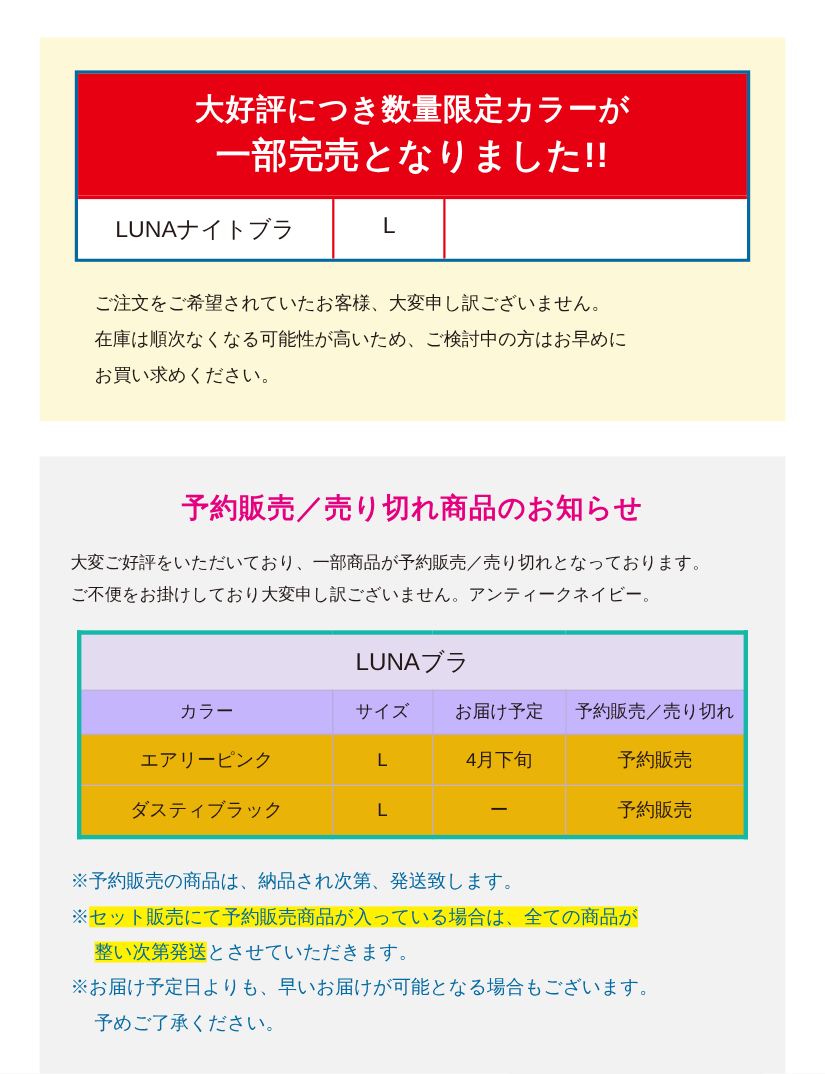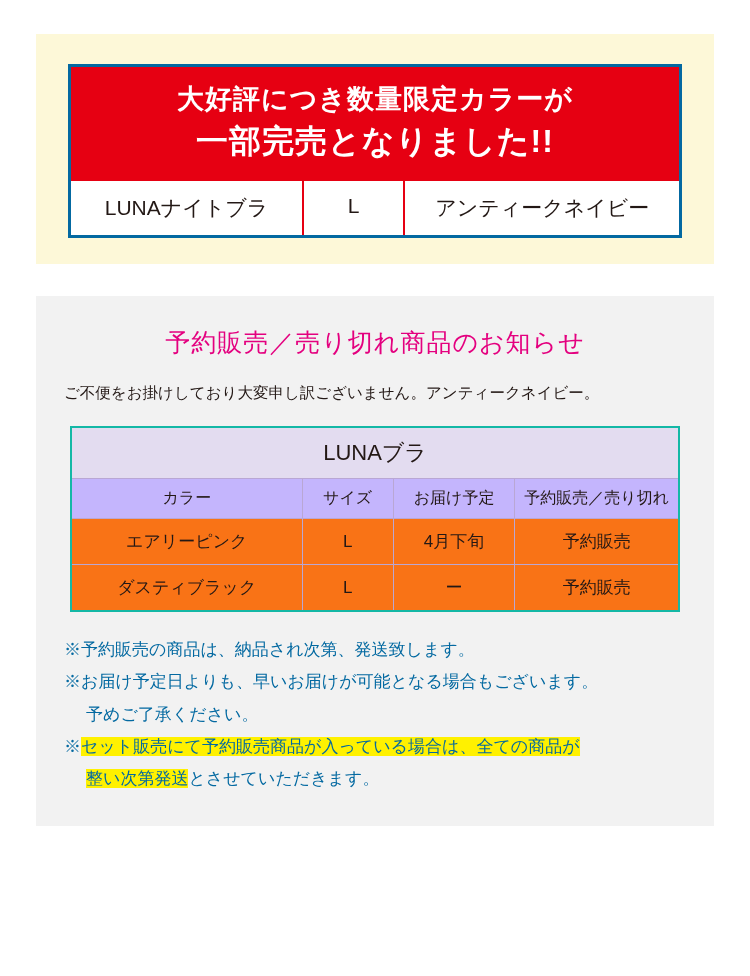--- a/index.html
+++ b/index.html
@@ -80,35 +80,35 @@
   .reserve-section {
     margin: 32px 36px 0 36px;
     background: #f2f2f2;
     padding: 30px 28px 30px 28px;
     box-sizing: border-box;
   }
   .reserve-title {
     text-align: center;
     color: #e4007f;
     font-size: 25px;
-    font-weight: normal;
+    font-weight: bold;
     letter-spacing: 1px;
   }
   .reserve-lead {
     margin-top: 20px;
     font-size: 15.5px;
     line-height: 1.85;
     color: #231815;
   }
 
   table.reserve-table {
     margin: 18px auto 0 auto;
     width: 610px;
     border-collapse: collapse;
-    border: 2px solid #14b8a6;
+    border: 4px solid #14b8a6;
     background: #ffffff;
   }
   table.reserve-table th,
   table.reserve-table td {
     border: 1px solid #b9a7d4;
     text-align: center;
     color: #231815;
   }
   table.reserve-table th.table-title {
     background: #e3dcf0;
@@ -119,21 +119,21 @@
   }
   table.reserve-table th.col-head {
     background: #c4b5fd;
     font-size: 16px;
     font-weight: normal;
     padding: 9px 4px;
   }
   table.reserve-table td.cell {
     font-size: 17px;
     padding: 11px 4px;
-    background: #f97316;
+    background: #eab308;
   }
   .col-w1 { width: 38%; }
   .col-w2 { width: 15%; }
   .col-w3 { width: 20%; }
   .col-w4 { width: 27%; }
 
   .reserve-notes {
     margin-top: 22px;
     font-size: 17px;
     line-height: 1.9;
@@ -155,29 +155,34 @@
 
 <div class="soldout-section">
   <div class="soldout-banner">
     <div class="soldout-banner-head">
       <div class="soldout-line1">大好評につき数量限定カラーが</div>
       <div class="soldout-line2"><span>一部</span><span class="hl">完売</span><span>となりました!!</span></div>
     </div>
     <div class="soldout-banner-body">
       <div class="sb-cell product">LUNAナイトブラ</div>
       <div class="sb-cell size">L</div>
-      <div class="sb-cell color">アンティークネイビー</div>
     </div>
+  </div>
+  <div class="soldout-note">
+    <div>ご注文をご希望されていたお客様、大変申し訳ございません。</div>
+    <div>在庫は順次なくなる可能性が高いため、ご検討中の方はお早めに</div>
+    <div>お買い求めください。</div>
   </div>
 </div>
 
 <div class="reserve-section">
   <div class="reserve-title">予約販売／売り切れ商品のお知らせ</div>
 
   <div class="reserve-lead">
+    <div>大変ご好評をいただいており、一部商品が予約販売／売り切れとなっております。</div>
     <div>ご不便をお掛けしており大変申し訳ございません。アンティークネイビー。</div>
   </div>
 
   <table class="reserve-table">
     <thead>
       <tr>
         <th class="table-title" colspan="4">LUNAブラ</th>
       </tr>
       <tr>
         <th class="col-head col-w1">カラー</th>
@@ -197,16 +202,16 @@
         <td class="cell">ダスティブラック</td>
         <td class="cell">L</td>
         <td class="cell">ー</td>
         <td class="cell">予約販売</td>
       </tr>
     </tbody>
   </table>
 
   <div class="reserve-notes">
     <div class="note-row">※予約販売の商品は、納品され次第、発送致します。</div>
+    <div class="note-row"><span>※</span><span class="mark-yellow">セット販売にて予約販売商品が入っている場合は、全ての商品が</span><br><span class="indent"><span class="mark-yellow">整い次第発送</span><span>とさせていただきます。</span></span></div>
     <div class="note-row"><span>※お届け予定日よりも、早いお届けが可能となる場合もございます。</span><br><span class="indent">予めご了承ください。</span></div>
-    <div class="note-row"><span>※</span><span class="mark-yellow">セット販売にて予約販売商品が入っている場合は、全ての商品が</span><br><span class="indent"><span class="mark-yellow">整い次第発送</span><span>とさせていただきます。</span></span></div>
   </div>
 </div>
 
 </body></html>

